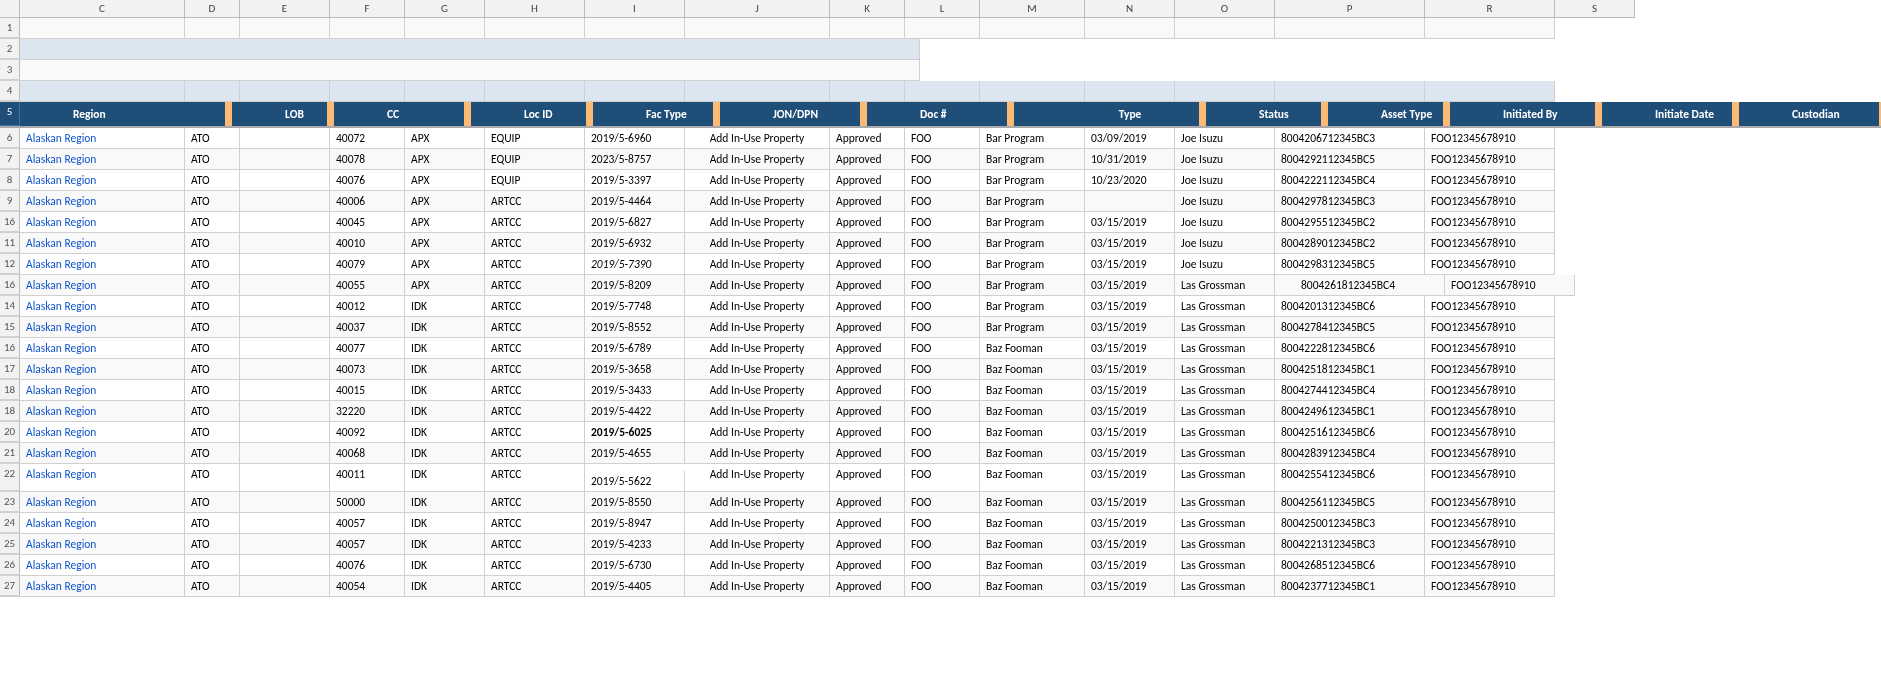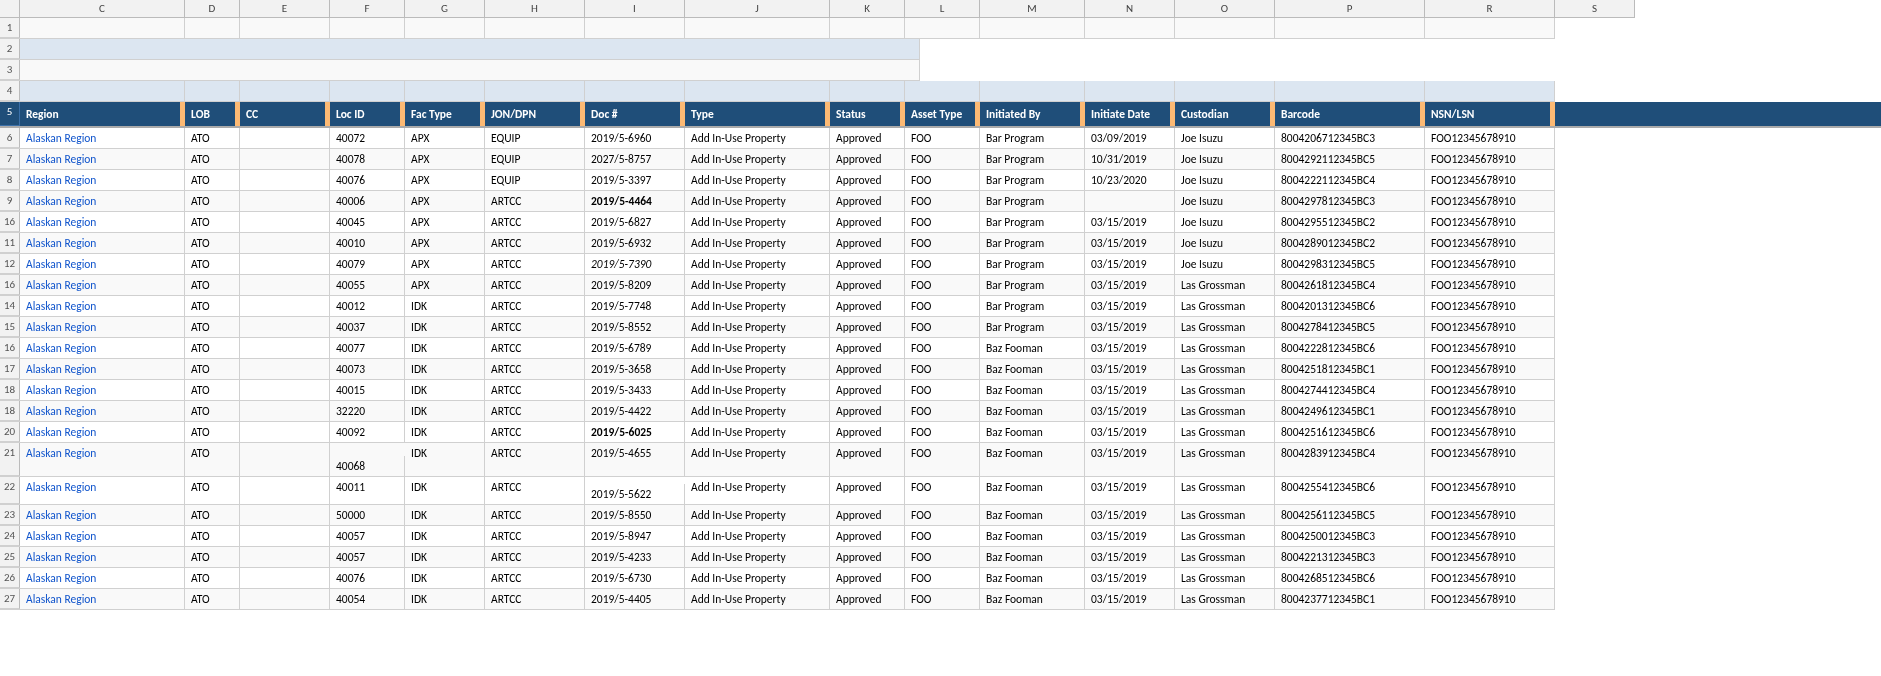--- a/index.html
+++ b/index.html
@@ -72,33 +72,34 @@
     .header-row {
       display: flex;
       background: #1f4e79;
       border-bottom: 2px solid #aaa;
     }
     .header-cell {
       padding: 5px 6px;
       font-weight: bold;
       color: #fff;
       font-size: 11.5px;
-      border-right: 5px solid #fdba74;
+      border-right: 7px solid #fdba74;
       white-space: nowrap;
+      margin-left: 47px;
     }
 
     
     .w-region    { width: 165px; min-width: 165px; }
     .w-lob       { width: 55px;  min-width: 55px; }
     .w-cc        { width: 90px;  min-width: 90px; }
     .w-locid     { width: 75px;  min-width: 75px; }
     .w-factype   { width: 80px;  min-width: 80px; }
     .w-jondpn    { width: 100px; min-width: 100px; }
     .w-docnum    { width: 100px; min-width: 100px; }
-    .w-type      { width: 145px; min-width: 145px; }
+    .w-type      { width: 145px; min-width: 145px; text-align: center; }
     .w-status    { width: 75px;  min-width: 75px; }
     .w-assettype { width: 75px;  min-width: 75px; }
     .w-initby    { width: 105px; min-width: 105px; }
     .w-initdate  { width: 90px;  min-width: 90px; }
     .w-custodian { width: 100px; min-width: 100px; }
     .w-barcode   { width: 150px; min-width: 150px; }
     .w-nsn       { width: 130px; min-width: 130px; }
 
     
     .data-row-even { background: #ffffff; }
@@ -229,21 +230,21 @@
         <div class="cell w-nsn" style="color: rgb(0, 0, 0);">FOO12345678910</div>
       </div>
       <div class="spreadsheet-row data-row-odd">
         <div class="row-number">7</div>
         <div class="cell w-region" style="color: rgb(17, 85, 204);">Alaskan Region</div>
         <div class="cell w-lob" style="color: rgb(0, 0, 0);">ATO</div>
         <div class="cell w-cc" style="color: rgb(0, 0, 0);"></div>
         <div class="cell w-locid" style="color: rgb(0, 0, 0);">40078</div>
         <div class="cell w-factype" style="color: rgb(0, 0, 0);">APX</div>
         <div class="cell w-jondpn" style="color: rgb(0, 0, 0);">EQUIP</div>
-        <div class="cell w-docnum" style="color: rgb(0, 0, 0);">2027/5-8757</div>
+        <div class="cell w-docnum" style="color: rgb(0, 0, 0);">2023/5-8757</div>
         <div class="cell w-type" style="color: rgb(0, 0, 0);">Add In-Use Property</div>
         <div class="cell w-status" style="color: rgb(0, 0, 0);">Approved</div>
         <div class="cell w-assettype" style="color: rgb(0, 0, 0);">FOO</div>
         <div class="cell w-initby" style="color: rgb(0, 0, 0);">Bar Program</div>
         <div class="cell w-initdate" style="color: rgb(0, 0, 0);">10/31/2019</div>
         <div class="cell w-custodian" style="color: rgb(0, 0, 0);">Joe Isuzu</div>
         <div class="cell w-barcode" style="color: rgb(0, 0, 0);">8004292112345BC5</div>
         <div class="cell w-nsn" style="color: rgb(0, 0, 0);">FOO12345678910</div>
       </div>
       <div class="spreadsheet-row data-row-even">
@@ -265,21 +266,21 @@
         <div class="cell w-nsn" style="color: rgb(0, 0, 0);">FOO12345678910</div>
       </div>
       <div class="spreadsheet-row data-row-odd">
         <div class="row-number">9</div>
         <div class="cell w-region" style="color: rgb(17, 85, 204);">Alaskan Region</div>
         <div class="cell w-lob" style="color: rgb(0, 0, 0);">ATO</div>
         <div class="cell w-cc" style="color: rgb(0, 0, 0);"></div>
         <div class="cell w-locid" style="color: rgb(0, 0, 0);">40006</div>
         <div class="cell w-factype" style="color: rgb(0, 0, 0);">APX</div>
         <div class="cell w-jondpn" style="color: rgb(0, 0, 0);">ARTCC</div>
-        <div class="cell w-docnum" style="color: rgb(0, 0, 0); font-weight: bold;">2019/5-4464</div>
+        <div class="cell w-docnum" style="color: rgb(0, 0, 0);">2019/5-4464</div>
         <div class="cell w-type" style="color: rgb(0, 0, 0);">Add In-Use Property</div>
         <div class="cell w-status" style="color: rgb(0, 0, 0);">Approved</div>
         <div class="cell w-assettype" style="color: rgb(0, 0, 0);">FOO</div>
         <div class="cell w-initby" style="color: rgb(0, 0, 0);">Bar Program</div>
         <div class="cell w-initdate" style="color: rgb(0, 0, 0);"></div>
         <div class="cell w-custodian" style="color: rgb(0, 0, 0);">Joe Isuzu</div>
         <div class="cell w-barcode" style="color: rgb(0, 0, 0);">8004297812345BC3</div>
         <div class="cell w-nsn" style="color: rgb(0, 0, 0);">FOO12345678910</div>
       </div>
       <div class="spreadsheet-row data-row-even">
@@ -344,21 +345,21 @@
         <div class="cell w-locid" style="color: rgb(0, 0, 0);">40055</div>
         <div class="cell w-factype" style="color: rgb(0, 0, 0);">APX</div>
         <div class="cell w-jondpn" style="color: rgb(0, 0, 0);">ARTCC</div>
         <div class="cell w-docnum" style="color: rgb(0, 0, 0);">2019/5-8209</div>
         <div class="cell w-type" style="color: rgb(0, 0, 0);">Add In-Use Property</div>
         <div class="cell w-status" style="color: rgb(0, 0, 0);">Approved</div>
         <div class="cell w-assettype" style="color: rgb(0, 0, 0);">FOO</div>
         <div class="cell w-initby" style="color: rgb(0, 0, 0);">Bar Program</div>
         <div class="cell w-initdate" style="color: rgb(0, 0, 0);">03/15/2019</div>
         <div class="cell w-custodian" style="color: rgb(0, 0, 0);">Las Grossman</div>
-        <div class="cell w-barcode" style="color: rgb(0, 0, 0);">8004261812345BC4</div>
+        <div class="cell w-barcode" style="color: rgb(0, 0, 0); margin-left: 20px;">8004261812345BC4</div>
         <div class="cell w-nsn" style="color: rgb(0, 0, 0);">FOO12345678910</div>
       </div>
       <div class="spreadsheet-row data-row-even">
         <div class="row-number">14</div>
         <div class="cell w-region" style="color: rgb(17, 85, 204);">Alaskan Region</div>
         <div class="cell w-lob" style="color: rgb(0, 0, 0);">ATO</div>
         <div class="cell w-cc" style="color: rgb(0, 0, 0);"></div>
         <div class="cell w-locid" style="color: rgb(0, 0, 0);">40012</div>
         <div class="cell w-factype" style="color: rgb(0, 0, 0);">IDK</div>
         <div class="cell w-jondpn" style="color: rgb(0, 0, 0);">ARTCC</div>
@@ -478,21 +479,21 @@
         <div class="cell w-initdate" style="color: rgb(0, 0, 0);">03/15/2019</div>
         <div class="cell w-custodian" style="color: rgb(0, 0, 0);">Las Grossman</div>
         <div class="cell w-barcode" style="color: rgb(0, 0, 0);">8004251612345BC6</div>
         <div class="cell w-nsn" style="color: rgb(0, 0, 0);">FOO12345678910</div>
       </div>
       <div class="spreadsheet-row data-row-odd">
         <div class="row-number">21</div>
         <div class="cell w-region" style="color: rgb(17, 85, 204);">Alaskan Region</div>
         <div class="cell w-lob" style="color: rgb(0, 0, 0);">ATO</div>
         <div class="cell w-cc" style="color: rgb(0, 0, 0);"></div>
-        <div class="cell w-locid" style="color: rgb(0, 0, 0); margin-top: 13px;">40068</div>
+        <div class="cell w-locid" style="color: rgb(0, 0, 0);">40068</div>
         <div class="cell w-factype" style="color: rgb(0, 0, 0);">IDK</div>
         <div class="cell w-jondpn" style="color: rgb(0, 0, 0);">ARTCC</div>
         <div class="cell w-docnum" style="color: rgb(0, 0, 0);">2019/5-4655</div>
         <div class="cell w-type" style="color: rgb(0, 0, 0);">Add In-Use Property</div>
         <div class="cell w-status" style="color: rgb(0, 0, 0);">Approved</div>
         <div class="cell w-assettype" style="color: rgb(0, 0, 0);">FOO</div>
         <div class="cell w-initby" style="color: rgb(0, 0, 0);">Baz Fooman</div>
         <div class="cell w-initdate" style="color: rgb(0, 0, 0);">03/15/2019</div>
         <div class="cell w-custodian" style="color: rgb(0, 0, 0);">Las Grossman</div>
         <div class="cell w-barcode" style="color: rgb(0, 0, 0);">8004283912345BC4</div>

